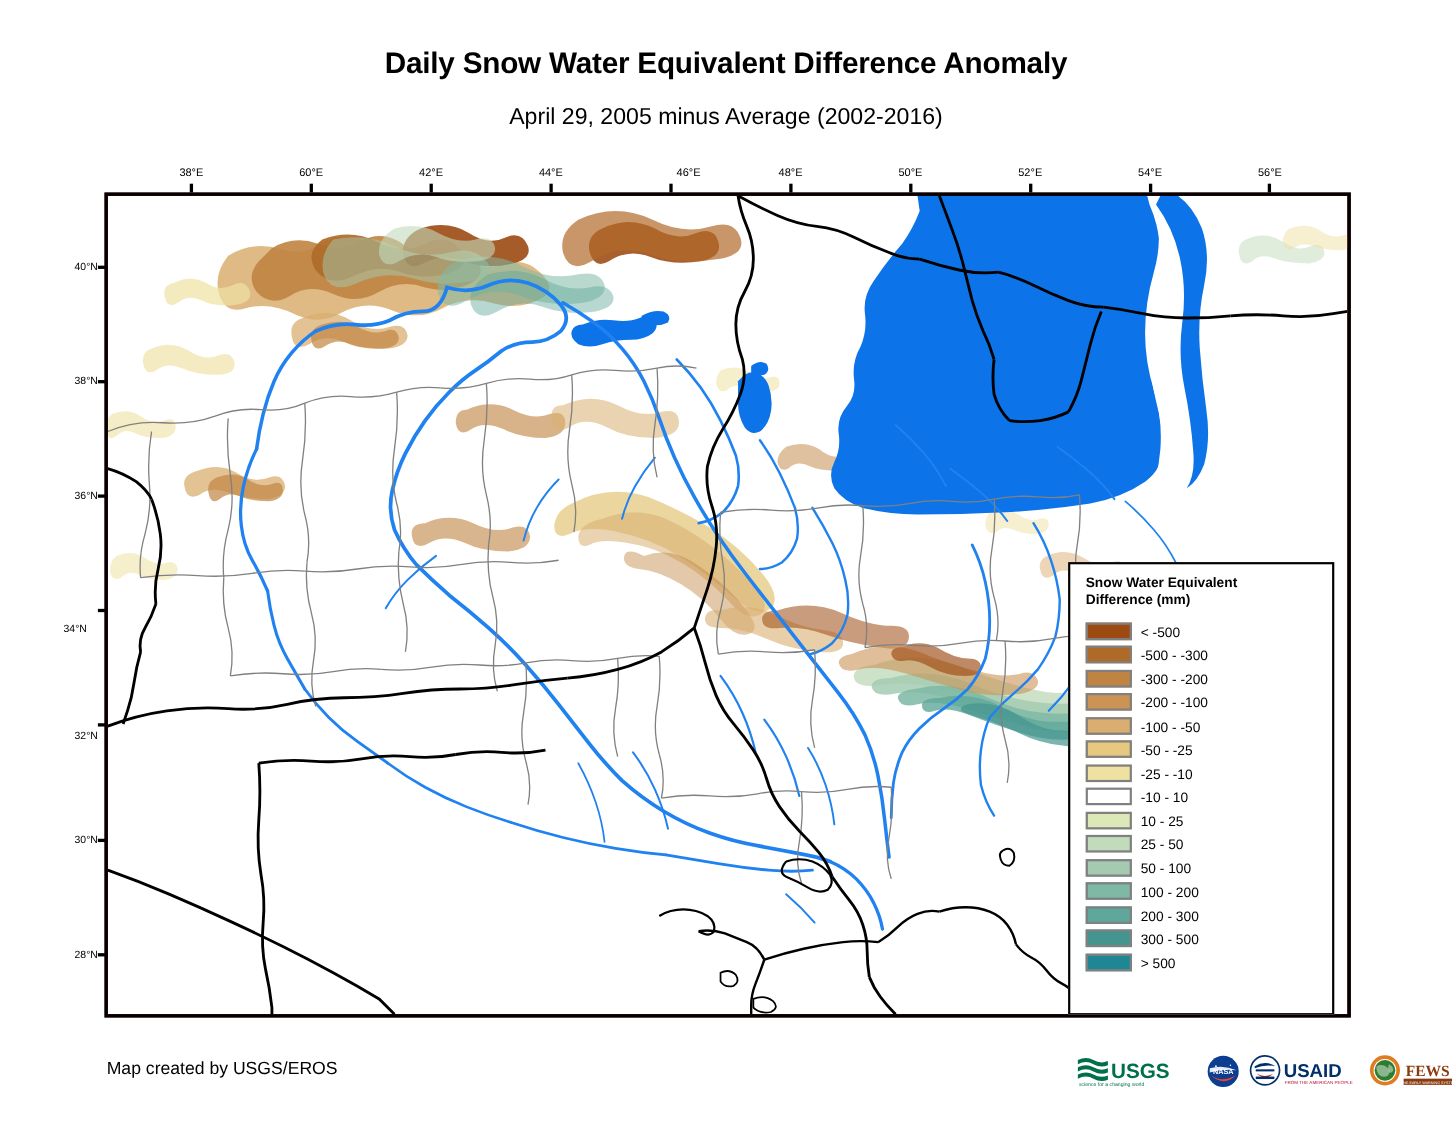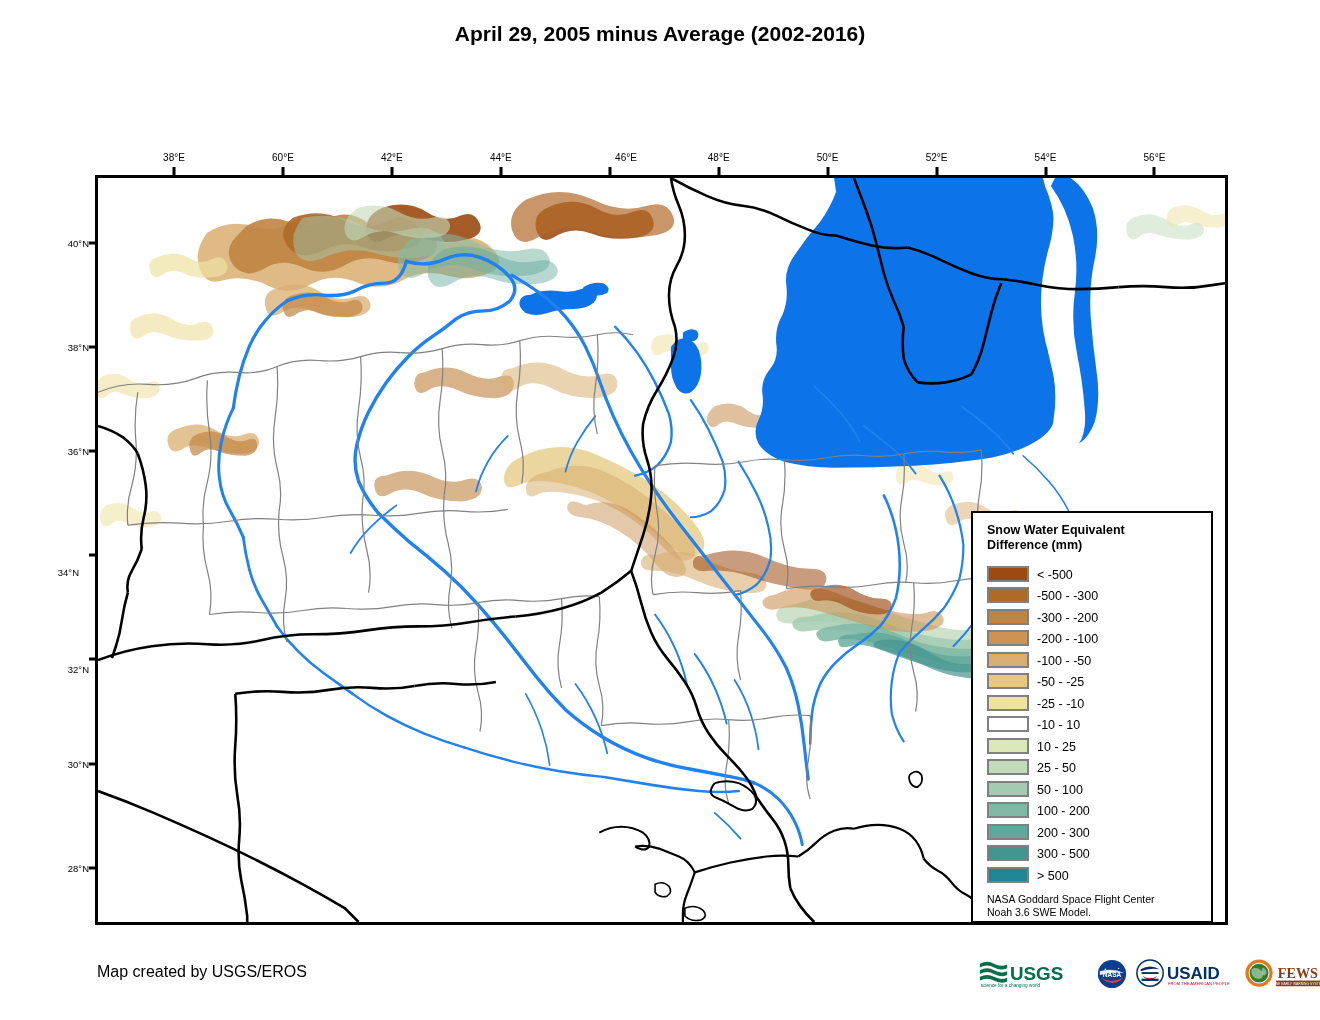--- a/index.html
+++ b/index.html
@@ -24,21 +24,21 @@
   }
   #main-title {
     font-size: 27px;
     font-weight: bold;
     color: #000;
     margin-top: 42px;
     letter-spacing: -0.2px;
   }
   #sub-title {
     font-size: 21px;
-    font-weight: bold;
+    font-weight: normal;
     color: #000;
     margin-top: 22px;
   }
 
   
   #map-frame {
     position: absolute;
     left: 95px;
     top: 175px;
     width: 1133px;
@@ -153,20 +153,21 @@
   }
   .logo {
     height: 32px;
     display: block;
   }
 </style>
 </head>
 <body>
 
 <div id="title-block">
+  <div id="main-title">Daily Snow Water Equivalent Difference Anomaly</div>
   <div id="sub-title">April 29, 2005 minus Average (2002-2016)</div>
 </div>
 
 <div id="map-frame">
   <svg id="map-canvas" viewBox="0 0 1133 750" preserveAspectRatio="none">
     <defs>
       <clipPath id="frameClip">
           <rect x="0" y="0" width="1133" height="750"></rect>
         </clipPath>
     </defs>
@@ -526,24 +527,20 @@
         </div>
         <div class="legend-row">
           <div class="legend-swatch" style="background: rgb(68, 148, 144);"></div>
           <div class="legend-label">300 - 500</div>
         </div>
         <div class="legend-row">
           <div class="legend-swatch" style="background: rgb(31, 134, 147);"></div>
           <div class="legend-label">&gt; 500</div>
         </div>
       </div>
-    <div id="legend-source">
-      <span>NASA Goddard Space Flight Center</span><br>
-      <span>Noah 3.6 SWE Model.</span>
-    </div>
   </div>
 </div>
 
 <div id="lon-labels">
     <div class="lon-label" style="left: 173.983px; top: 152px;">38°E</div>
     <div class="lon-tick" style="left: 173.983px; top: 167px;"></div>
     <div class="lon-label" style="left: 282.925px; top: 152px;">60°E</div>
     <div class="lon-tick" style="left: 282.925px; top: 167px;"></div>
     <div class="lon-label" style="left: 391.868px; top: 152px;">42°E</div>
     <div class="lon-tick" style="left: 391.868px; top: 167px;"></div>

